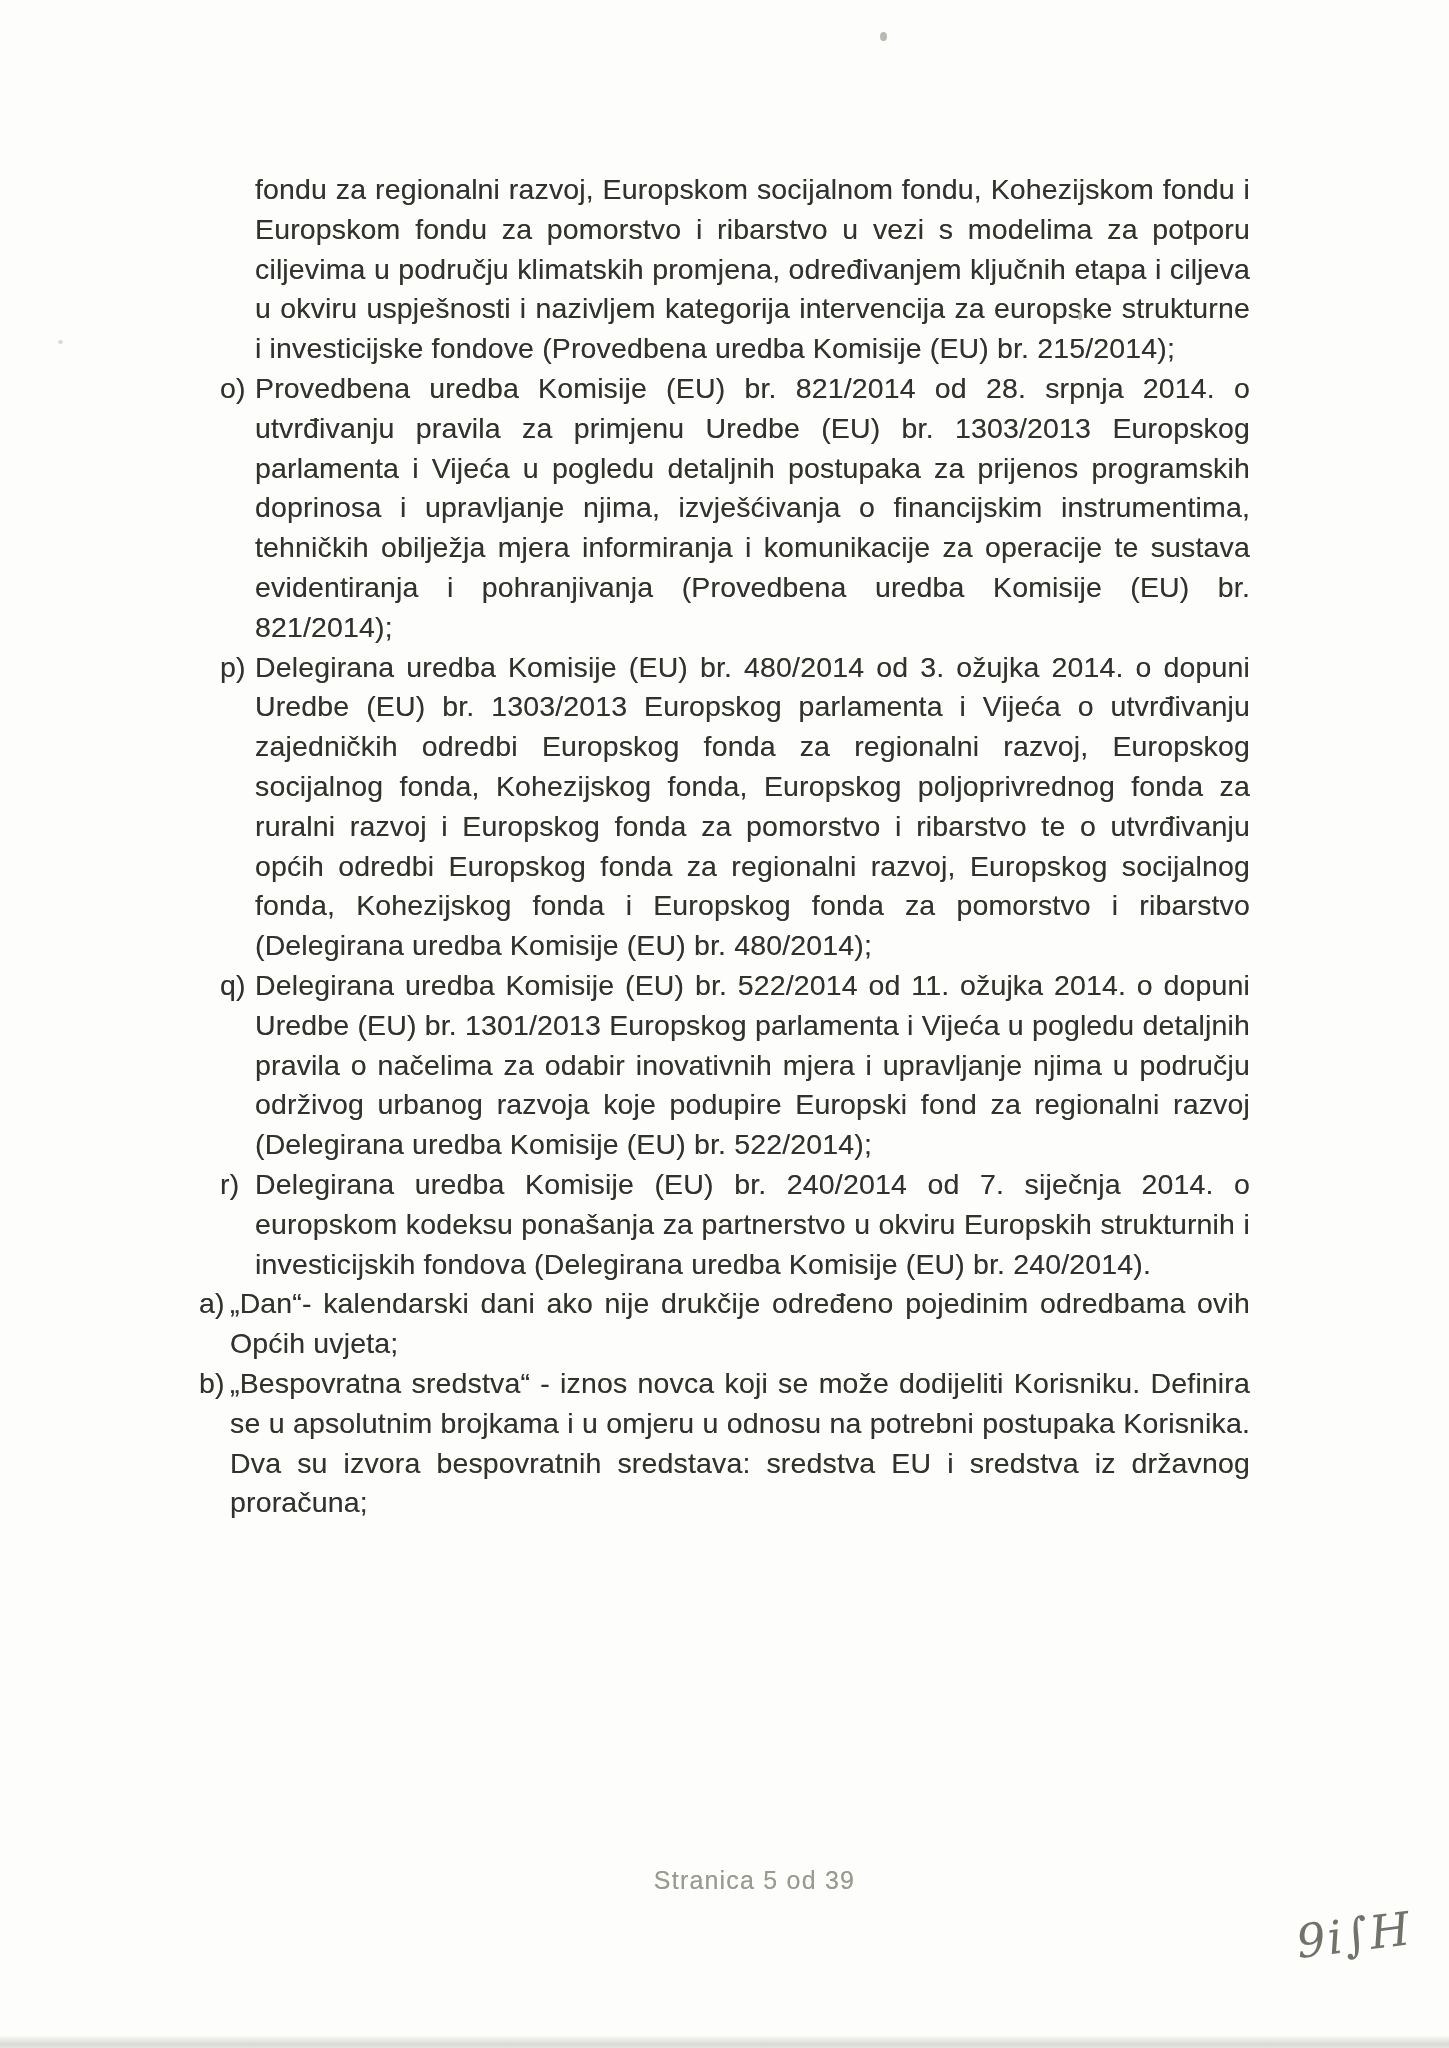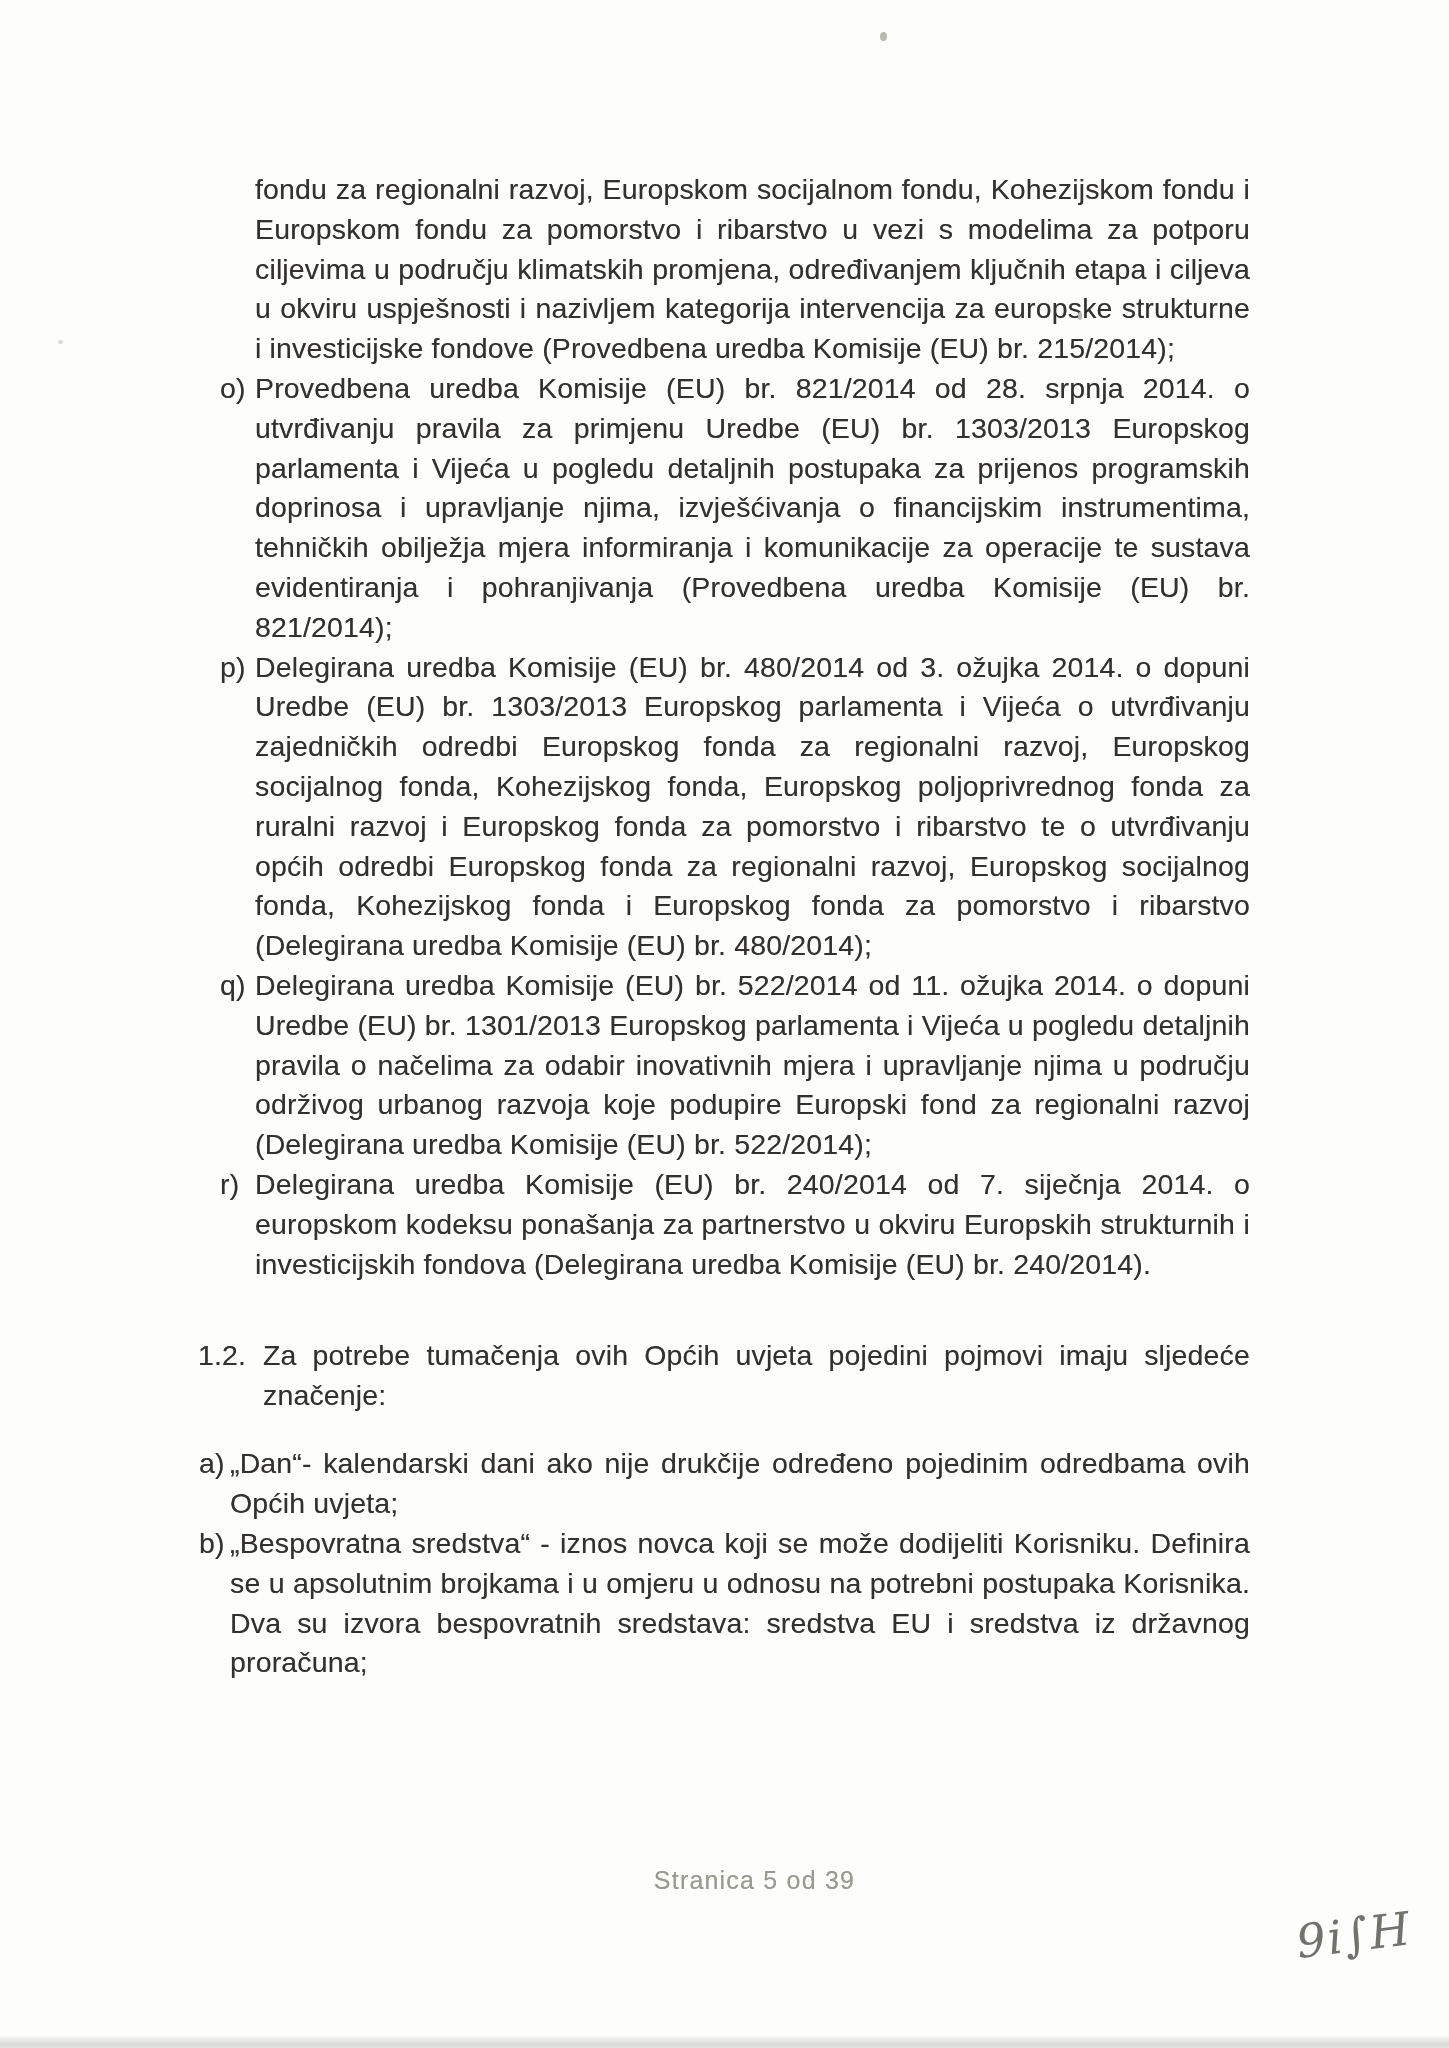--- a/index.html
+++ b/index.html
@@ -81,24 +81,20 @@
     <p class="reg-item">
       <span class="item-label">q)</span>
       <span>Delegirana uredba Komisije (EU) br. 522/2014 od 11. ožujka 2014. o dopuni Uredbe (EU) br. 1301/2013 Europskog parlamenta i Vijeća u pogledu detaljnih pravila o načelima za odabir inovativnih mjera i upravljanje njima u području održivog urbanog razvoja koje podupire Europski fond za regionalni razvoj (Delegirana uredba Komisije (EU) br. 522/2014);</span>
     </p>
 
     <p class="reg-item">
       <span class="item-label">r)</span>
       <span>Delegirana uredba Komisije (EU) br. 240/2014 od 7. siječnja 2014. o europskom kodeksu ponašanja za partnerstvo u okviru Europskih strukturnih i investicijskih fondova (Delegirana uredba Komisije (EU) br. 240/2014).</span>
     </p>
 
-    <p class="section-row">
-      <span class="section-number">1.2.</span>
-      <span>Za potrebe tumačenja ovih Općih uvjeta pojedini pojmovi imaju sljedeće značenje:</span>
-    </p>
 
     <p class="def-item">
       <span class="item-label">a)</span>
       <span>„Dan“- kalendarski dani ako nije drukčije određeno pojedinim odredbama ovih Općih uvjeta;</span>
     </p>
 
     <p class="def-item">
       <span class="item-label">b)</span>
       <span>„Bespovratna sredstva“ - iznos novca koji se može dodijeliti Korisniku. Definira se u apsolutnim brojkama i u omjeru u odnosu na potrebni postupaka Korisnika. Dva su izvora bespovratnih sredstava: sredstva EU i sredstva iz državnog proračuna;</span>
     </p>

